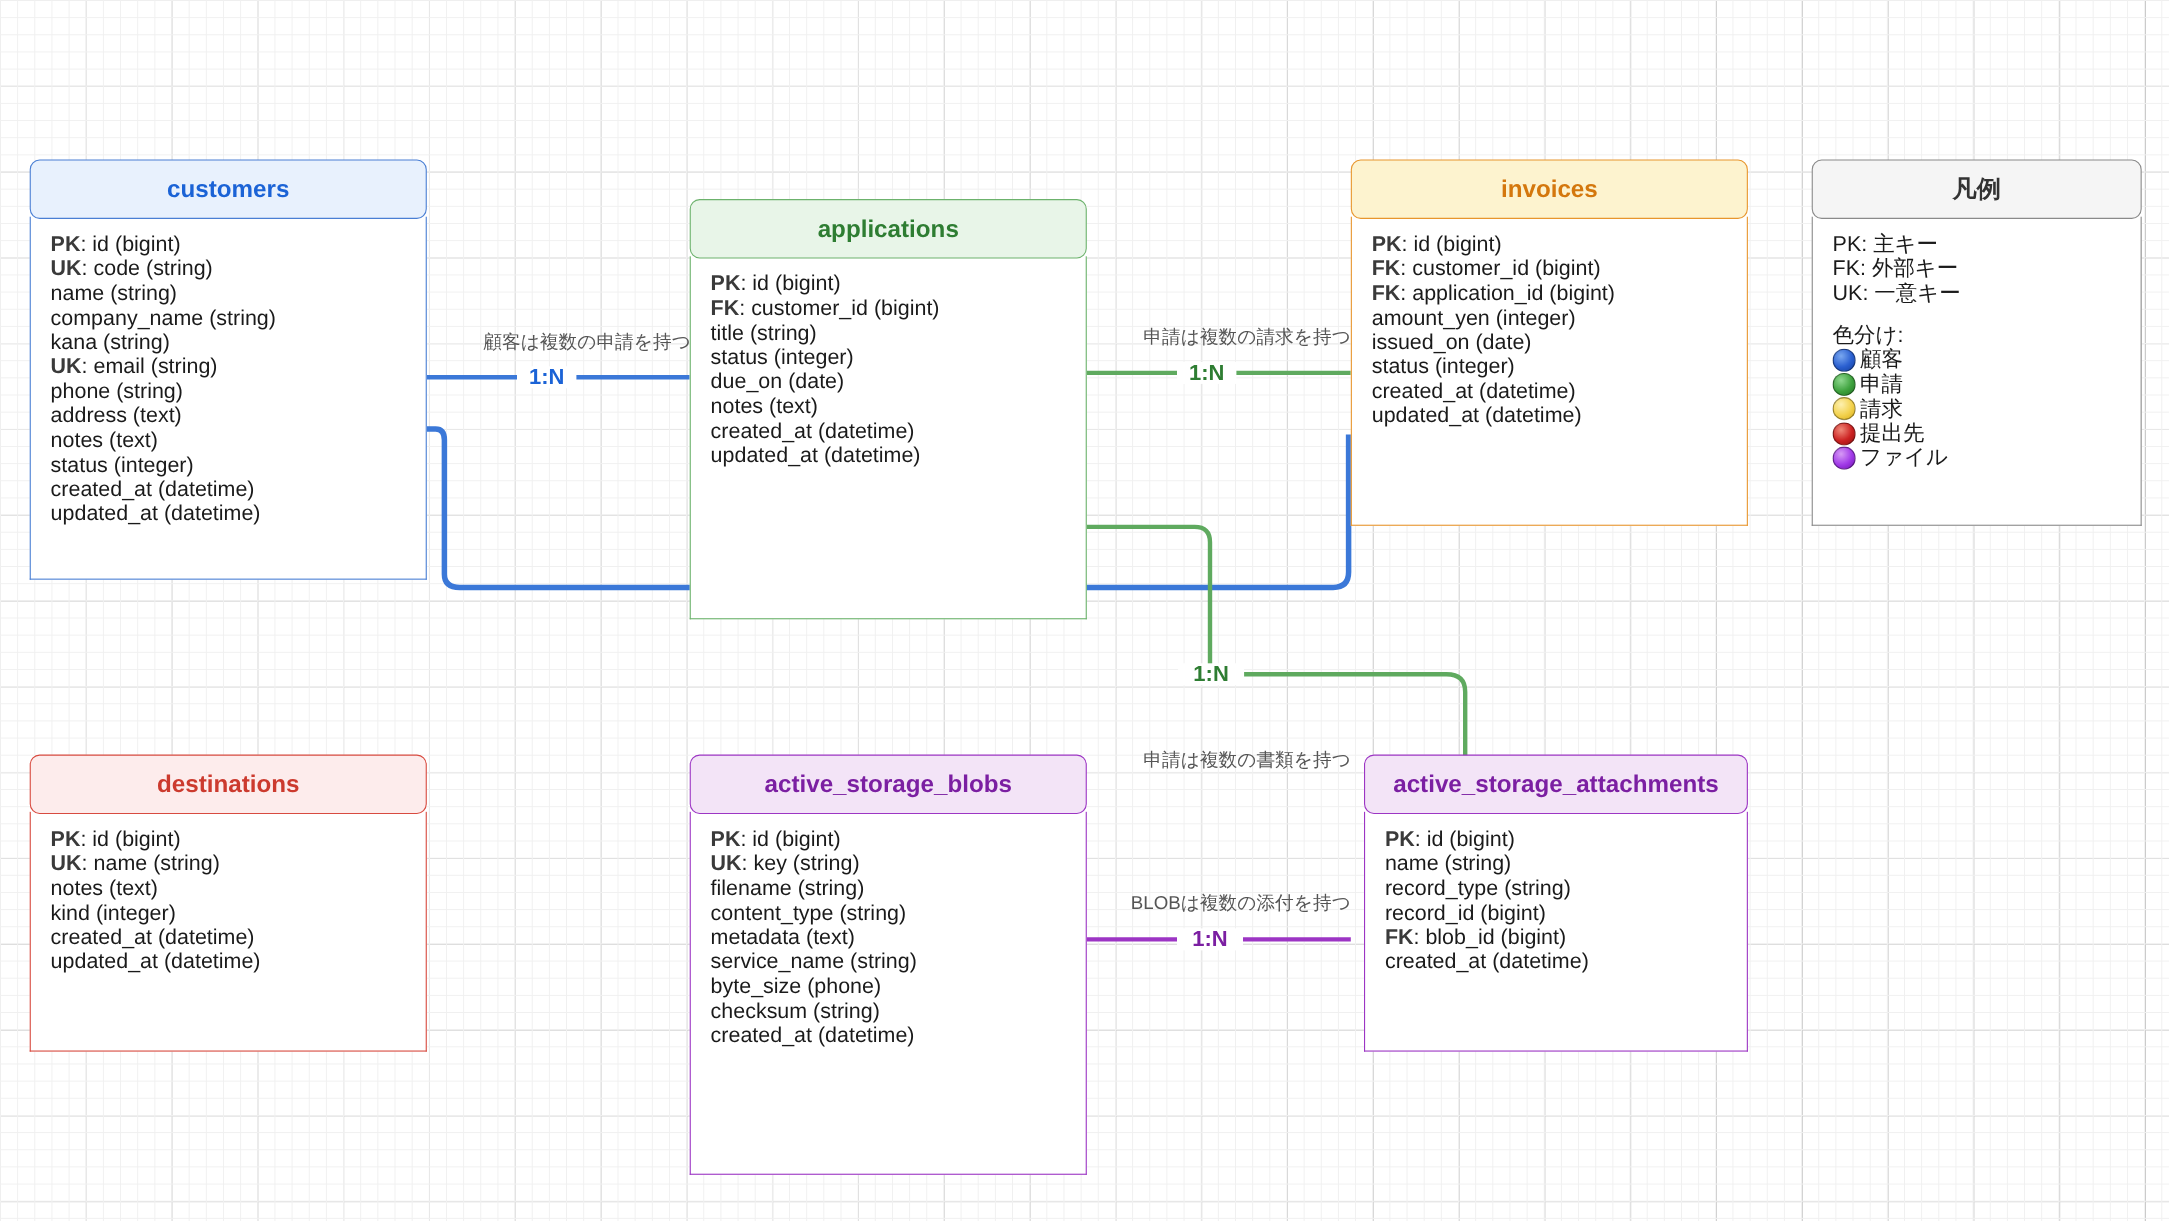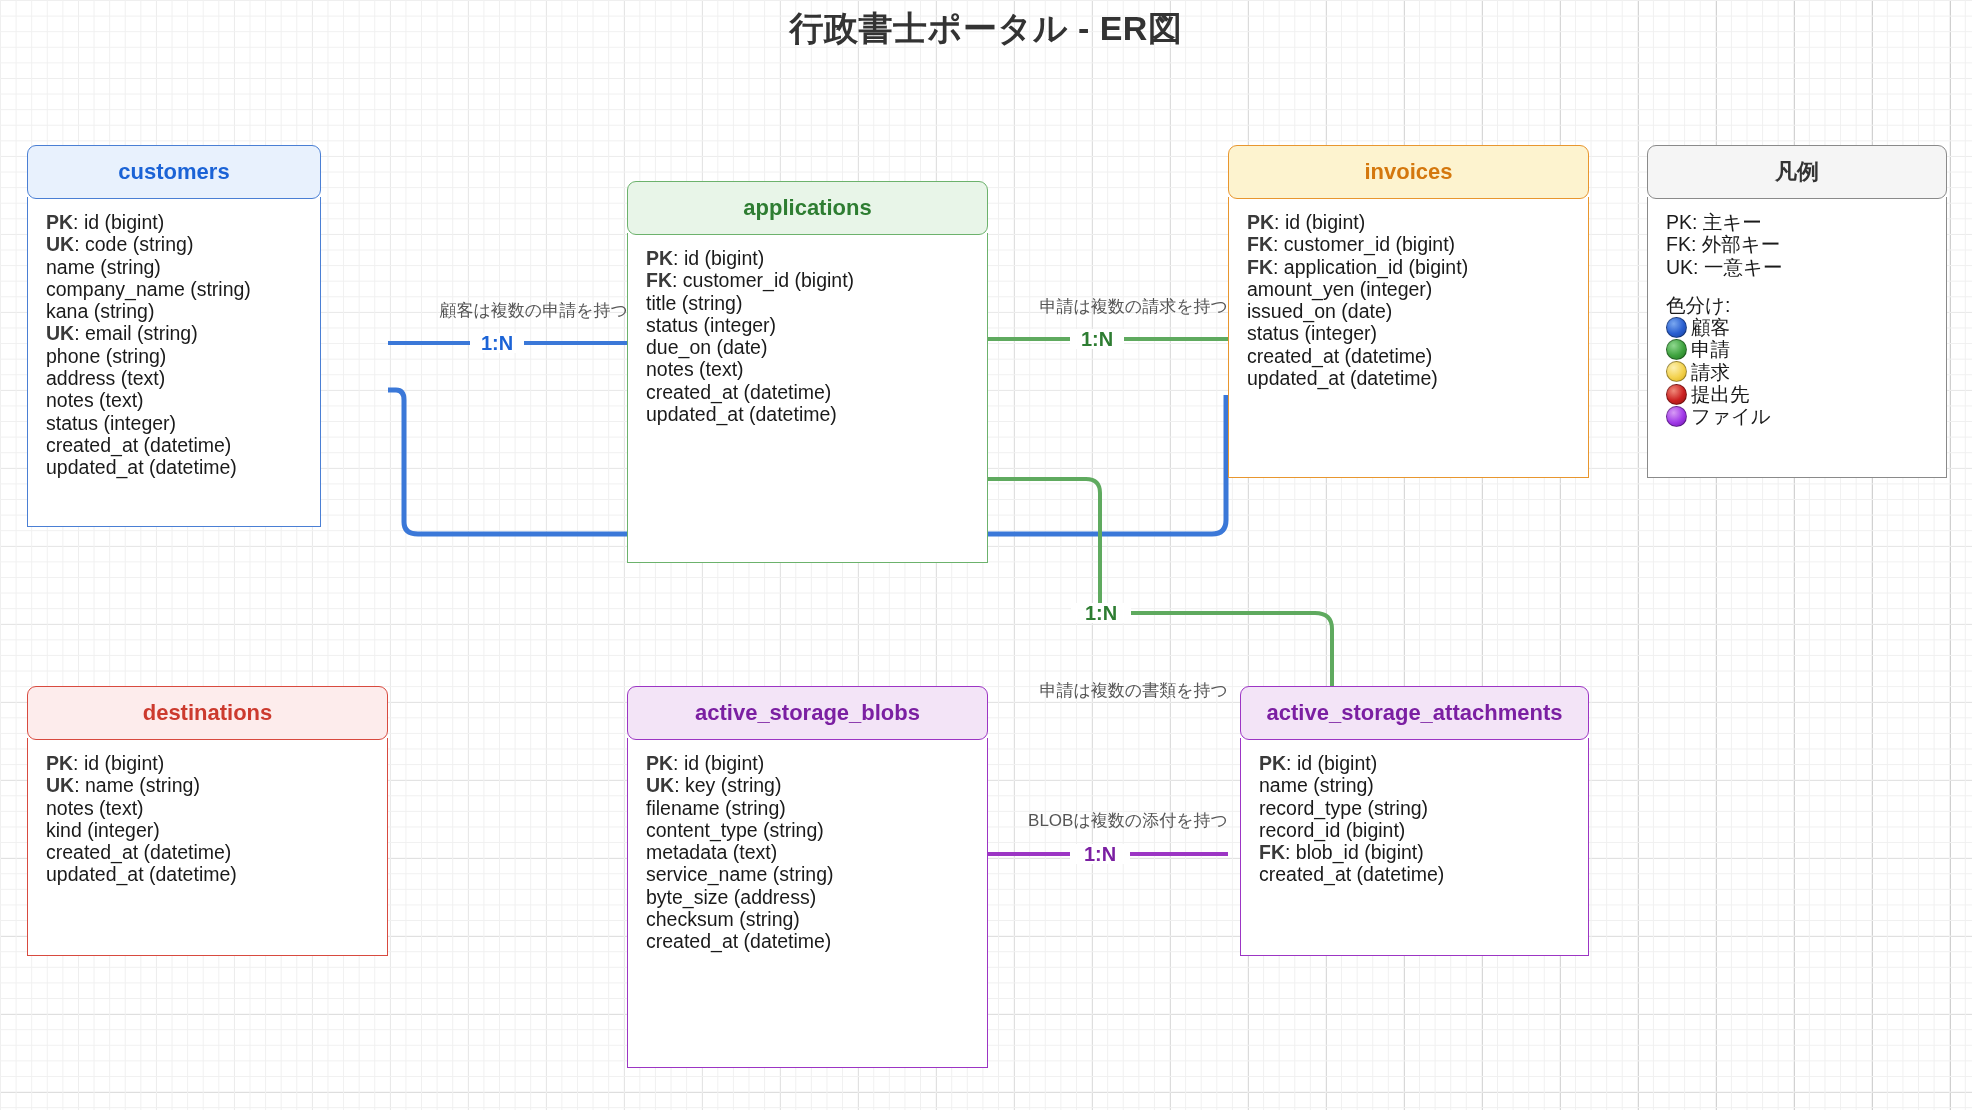--- a/index.html
+++ b/index.html
@@ -99,21 +99,20 @@
   }
   .card.blue{color:#1b63d6;}
   .card.green{color:#2e7d32;}
   .card.purple{color:#7b1fa2;}
 </style>
 </head>
 <body>
 
 <div id="canvas">
 
-  <div id="title">行政書士ポータル - ER図</div>
 
   <svg id="links" viewBox="0 0 1972 1110" xmlns="http://www.w3.org/2000/svg">
 
     <path fill="none" stroke="#3b78d8" stroke-width="4" d="M 388,343 L 627,343"></path>
 
     <path fill="none" stroke="#5faa5f" stroke-width="4" d="M 988,339 L 1228,339"></path>
 
     <path fill="none" stroke="#3b78d8" stroke-width="5" d="M 388,390 L 396,390 Q 404,390 404,400 L 404,522 Q 404,534 418,534
              L 1212,534 Q 1226,534 1226,520 L 1226,395"></path>
 
@@ -131,21 +130,21 @@
 
   <div class="rel-label" style="left:685px;top:490px;width:245px;">顧客は複数の請求を持つ</div>
   <div class="card blue" style="left:785px;top:524px;width:50px;">1:N</div>
 
   <div class="rel-label" style="left:988px;top:680px;width:240px;">申請は複数の書類を持つ</div>
   <div class="card green" style="left:1071px;top:603px;width:56px;">1:N</div>
 
   <div class="rel-label" style="left:988px;top:810px;width:240px;">BLOBは複数の添付を持つ</div>
   <div class="card purple" style="left:1070px;top:844px;width:56px;">1:N</div>
 
-  <div class="entity c-blue" style="left:27px;top:145px;width:294px;">
+  <div class="entity c-blue" style="left:27px;top:145px;width:361px;">
     <div class="ent-head">customers</div>
     <div class="ent-body" style="height:330px;">
       <div class="fld"><span class="kk">PK</span>: <span>id (bigint)</span></div>
       <div class="fld"><span class="kk">UK</span>: <span>code (string)</span></div>
       <div class="fld"><span>name (string)</span></div>
       <div class="fld"><span>company_name (string)</span></div>
       <div class="fld"><span>kana (string)</span></div>
       <div class="fld"><span class="kk">UK</span>: <span>email (string)</span></div>
       <div class="fld"><span>phone (string)</span></div>
       <div class="fld"><span>address (text)</span></div>
@@ -230,21 +229,21 @@
 
   <div class="entity c-purple" style="left:627px;top:686px;width:361px;">
     <div class="ent-head">active_storage_blobs</div>
     <div class="ent-body" style="height:330px;">
       <div class="fld"><span class="kk">PK</span>: <span>id (bigint)</span></div>
       <div class="fld"><span class="kk">UK</span>: <span>key (string)</span></div>
       <div class="fld"><span>filename (string)</span></div>
       <div class="fld"><span>content_type (string)</span></div>
       <div class="fld"><span>metadata (text)</span></div>
       <div class="fld"><span>service_name (string)</span></div>
-      <div class="fld"><span>byte_size (address)</span></div>
+      <div class="fld"><span>byte_size (phone)</span></div>
       <div class="fld"><span>checksum (string)</span></div>
       <div class="fld"><span>created_at (datetime)</span></div>
     </div>
   </div>
 
   <div class="entity c-purple" style="left:1228px;top:686px;width:361px;padding-left:12px;">
     <div class="ent-head">active_storage_attachments</div>
     <div class="ent-body" style="height:218px;">
       <div class="fld"><span class="kk">PK</span>: <span>id (bigint)</span></div>
       <div class="fld"><span>name (string)</span></div>

